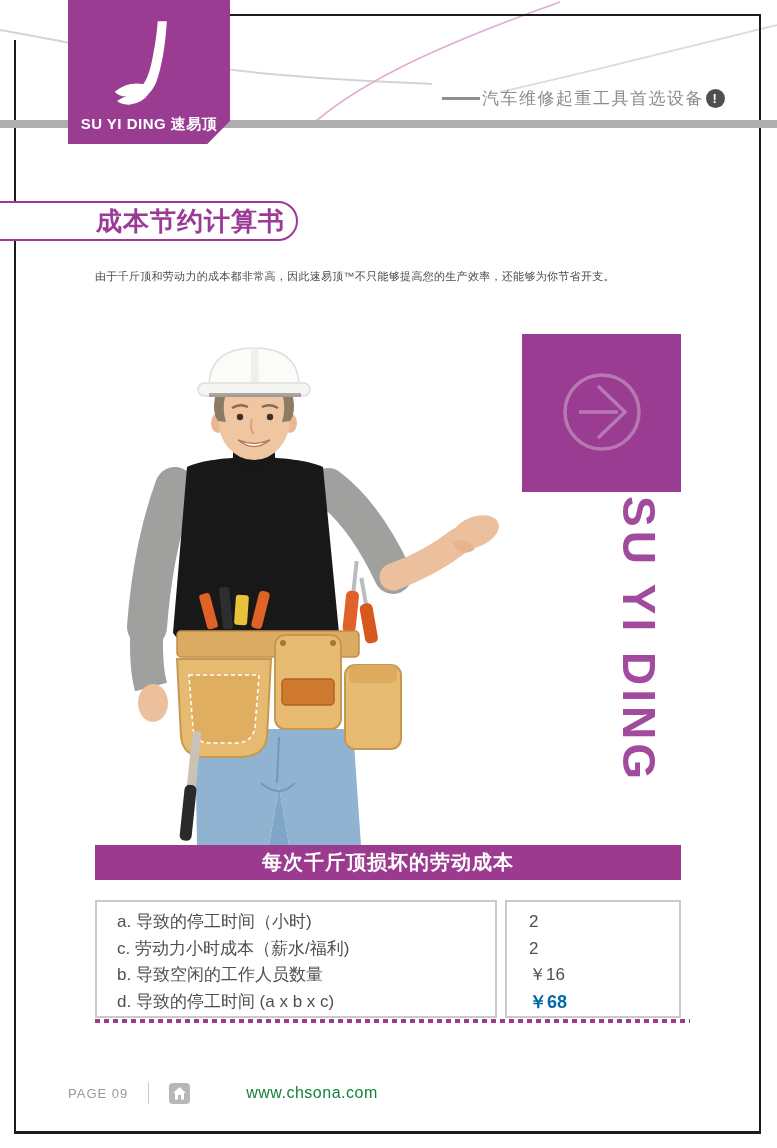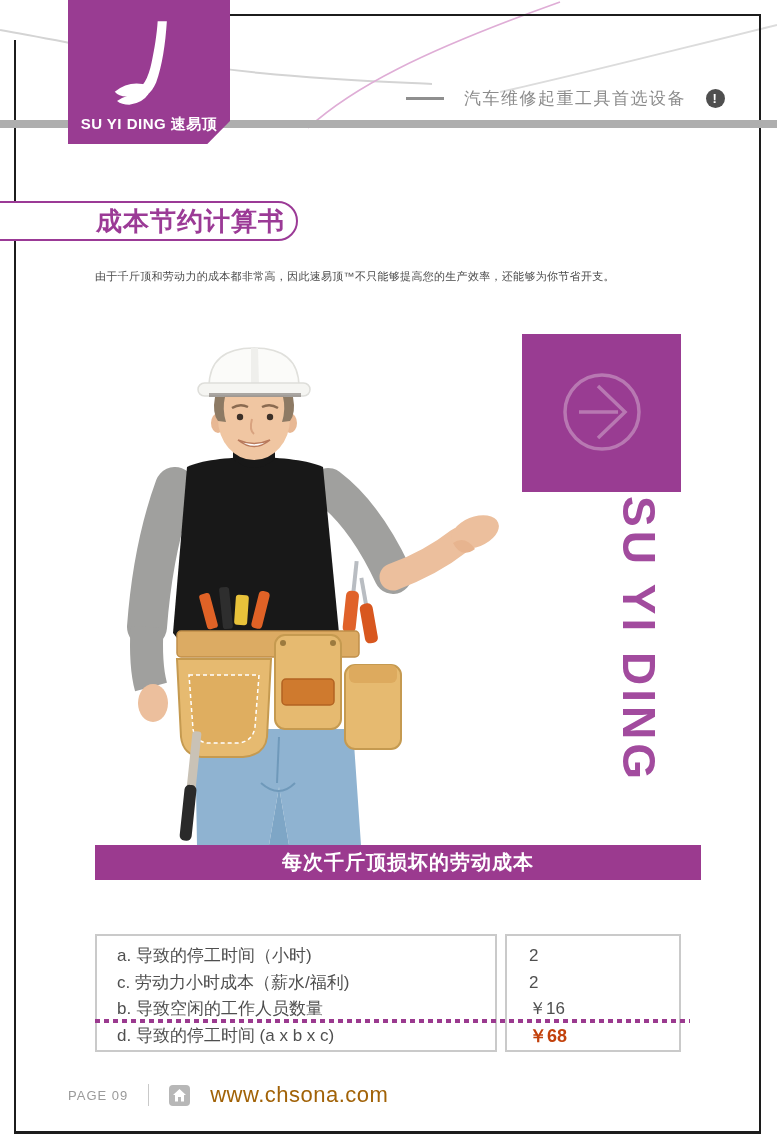--- a/index.html
+++ b/index.html
@@ -22,21 +22,21 @@
     position:absolute;left:68px;top:0;width:162px;height:144px;background:#993c92;
     clip-path:polygon(0 0,100% 0,100% 84%,86% 100%,0 100%);
   }
   .logo-mark{position:absolute;left:36px;top:16px;width:92px;height:104px;}
   .logo-text{
     position:absolute;left:0;bottom:10px;width:100%;text-align:center;color:#fff;
     font-size:15px;font-weight:bold;letter-spacing:0.5px;
   }
   
   .tagline{
-    position:absolute;top:87px;right:52px;display:flex;align-items:center;gap:20px;
+    position:absolute;top:87px;right:52px;display:flex;align-items:center;gap:2px;
     color:#8c8c8c;font-size:17px;font-weight:500;letter-spacing:1.5px;
   }
   .tagline-dash{width:38px;height:3px;background:#8f8f8f;}
   .alert-icon{
     width:19px;height:19px;border-radius:50%;background:#4f4f4f;color:#fff;
     display:flex;align-items:center;justify-content:center;font-size:13px;font-weight:bold;
   }
   
   .title-capsule{
     position:absolute;left:-26px;top:201px;width:320px;height:36px;background:#fff;
@@ -59,39 +59,39 @@
   
   .vertical-name{
     position:absolute;left:666px;top:496px;width:352px;height:54px;
     transform:rotate(90deg);transform-origin:0 0;
     color:#a24b9e;font-size:46px;font-weight:bold;letter-spacing:4px;line-height:54px;white-space:nowrap;
   }
   
   .banner{
     position:absolute;left:95px;top:845px;width:586px;height:35px;background:#9b3a8f;
     color:#fff;font-size:20px;font-weight:bold;letter-spacing:1px;
-    display:flex;align-items:center;justify-content:center;padding-left:20px;
-  }
-  
-  .tbl-box{position:absolute;top:934px;background:#fff;border:2px solid #cacaca;box-sizing:border-box;height:118px;}
+    display:flex;align-items:center;justify-content:center;
+  }
+  
+  .tbl-box{position:absolute;top:900px;background:#fff;border:2px solid #cacaca;box-sizing:border-box;height:118px;}
   .tbl-left{left:95px;width:402px;padding:7px 0 0 20px;}
   .tbl-right{left:505px;width:176px;padding:7px 0 0 22px;}
   .tbl-row{font-size:17px;color:#4f4f4f;line-height:26.5px;white-space:nowrap;}
-  .tbl-row.total{font-weight:bold;color:#c2410c;font-size:18px;}
+  .tbl-row.total{font-weight:bold;color:#0369a1;font-size:18px;}
   
   .dotted{
     position:absolute;left:95px;top:1019px;width:595px;height:4px;
     background:repeating-linear-gradient(90deg,#9b3a8f 0 5px,transparent 5px 9px);
   }
   
   .footer{position:absolute;left:68px;top:1082px;display:flex;align-items:center;gap:20px;}
   .page-label{font-size:13px;color:#9a9a9a;letter-spacing:1px;font-weight:500;}
   .footer-sep{width:1px;height:22px;background:#c9c9c9;}
   .home-icon{width:21px;height:21px;}
-  .website{font-size:22px;color:#a16207;letter-spacing:0.5px;}
+  .website{font-size:16px;color:#15803d;letter-spacing:0.5px;margin-left:36px;}
 </style>
 </head>
 <body>
 
 <div class="page">
 
   <svg class="decor" viewBox="0 0 777 1148">
     <path d="M0,30 C80,44 170,64 260,73 C330,80 390,82 432,84" fill="none" stroke="#d4d4d4" stroke-width="2"></path>
     <path d="M500,92 C590,72 690,46 777,25" fill="none" stroke="#dcdcdc" stroke-width="2"></path>
     <path d="M308,128 C352,88 420,52 560,2" fill="none" stroke="#dfadd6" stroke-width="1.6"></path>

